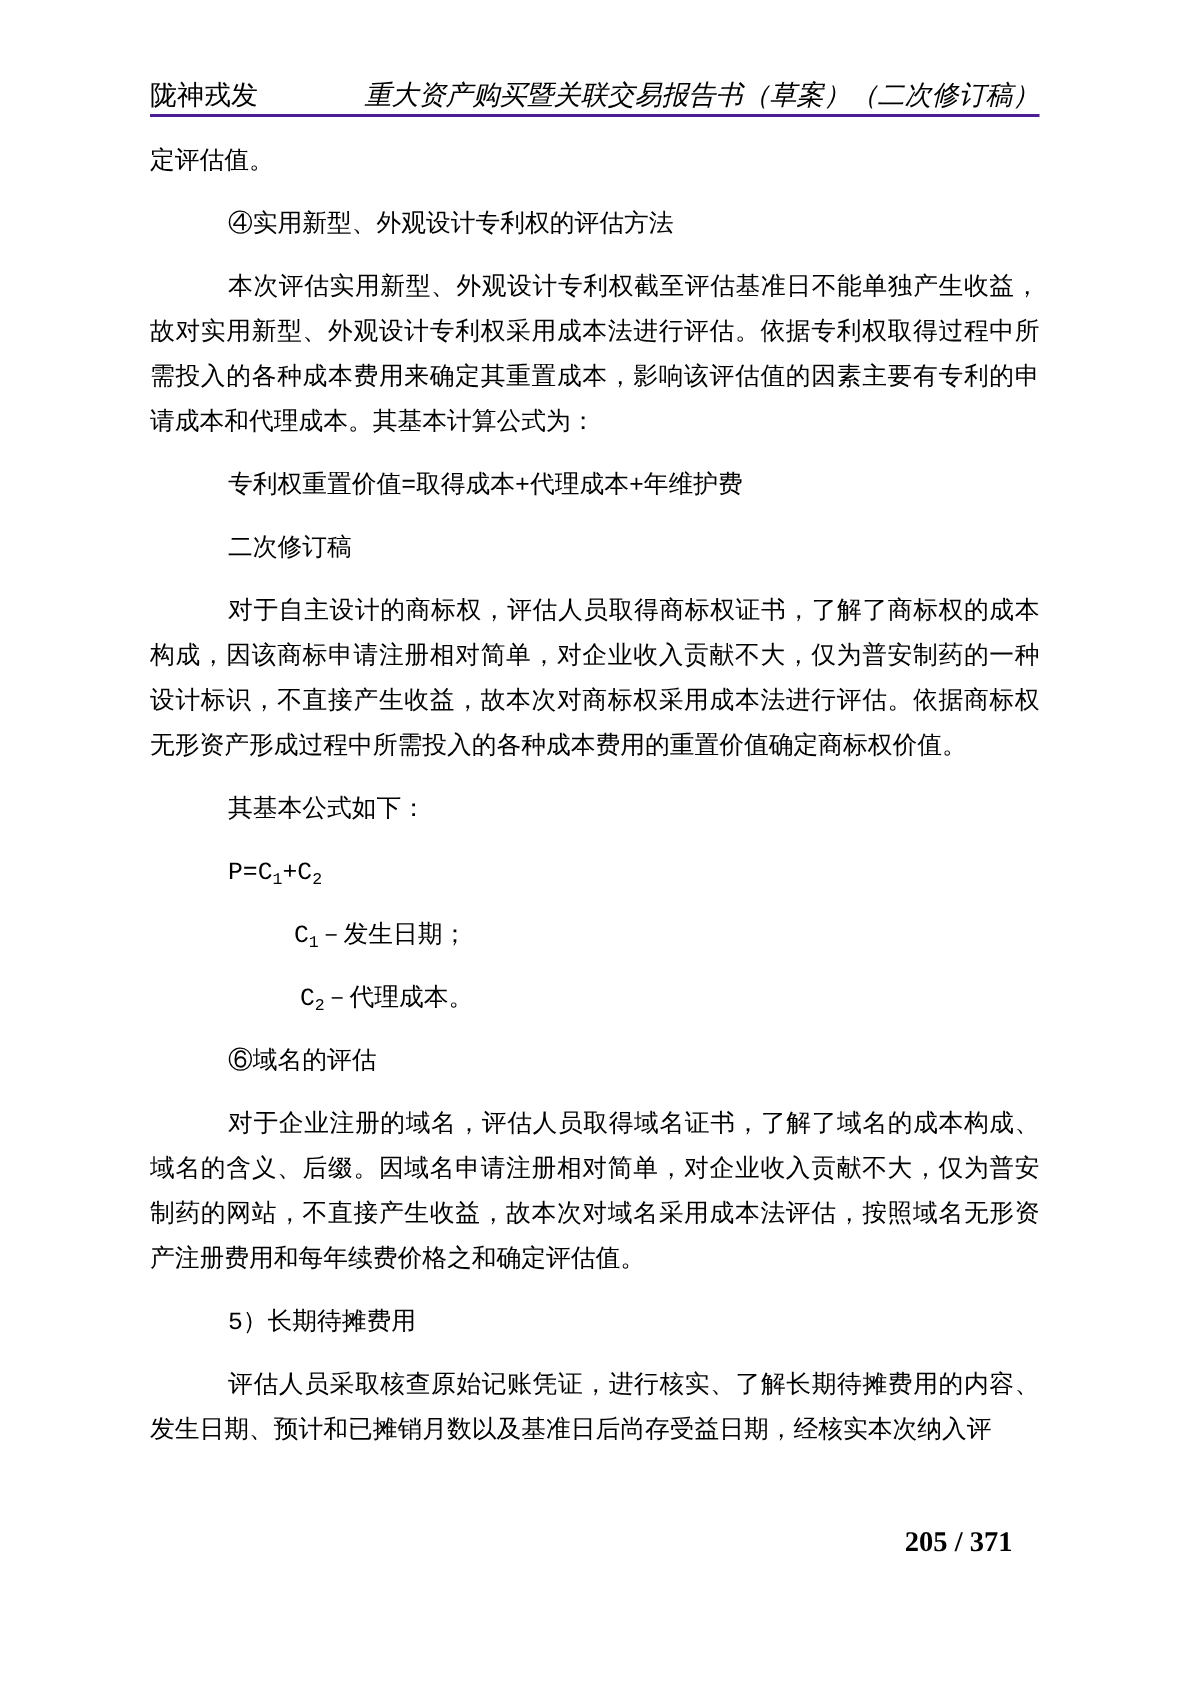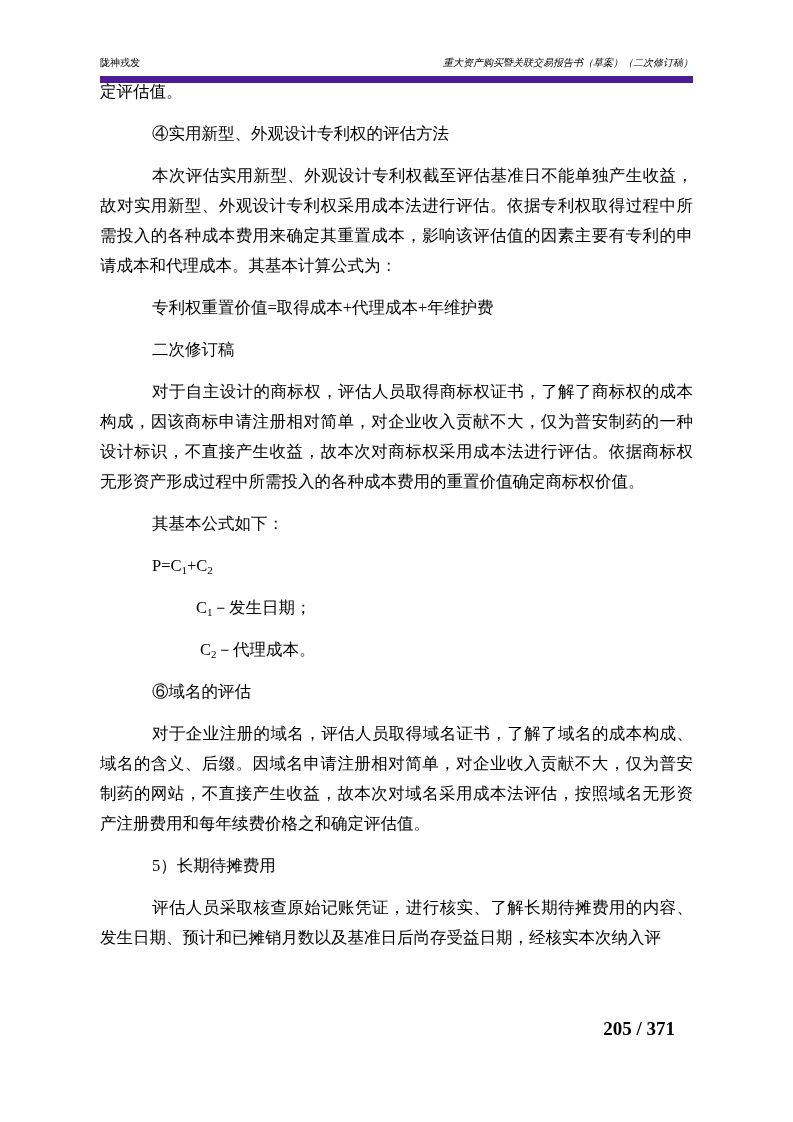--- a/index.html
+++ b/index.html
@@ -15,34 +15,35 @@
     background: #ffffff;
     overflow: hidden;
   }
   .header {
     position: absolute;
     left: 100px; top: 54px;
     width: 593px;
     display: flex;
     justify-content: space-between;
     align-items: flex-end;
-    font-size: 10px;
+    font-size: 18px;
     line-height: 18px;
     padding-bottom: 4px;
-    border-bottom: 7px solid #4c1d95;
+    border-bottom: 2px solid #4c1d95;
   }
   .header .h-left  { white-space: nowrap; }
   .header .h-right { white-space: nowrap; font-style: italic; }
   .content {
     position: absolute;
-    left: 100px; top: 77px;
+    left: 100px; top: 93px;
     width: 593px;
     font-size: 16.5px;
     line-height: 30px;
     text-align: justify;
+    font-family: Liberation Mono, monospace;
   }
   .content p { margin: 0 0 12px 0; }
   .indent    { text-indent: 52px; }
   .indent-c1 { text-indent: 96px; }
   .indent-c2 { text-indent: 100px; }
   .formula-sub {
     font-size: 11px;
     position: relative;
     top: 3px;
     line-height: 0;

